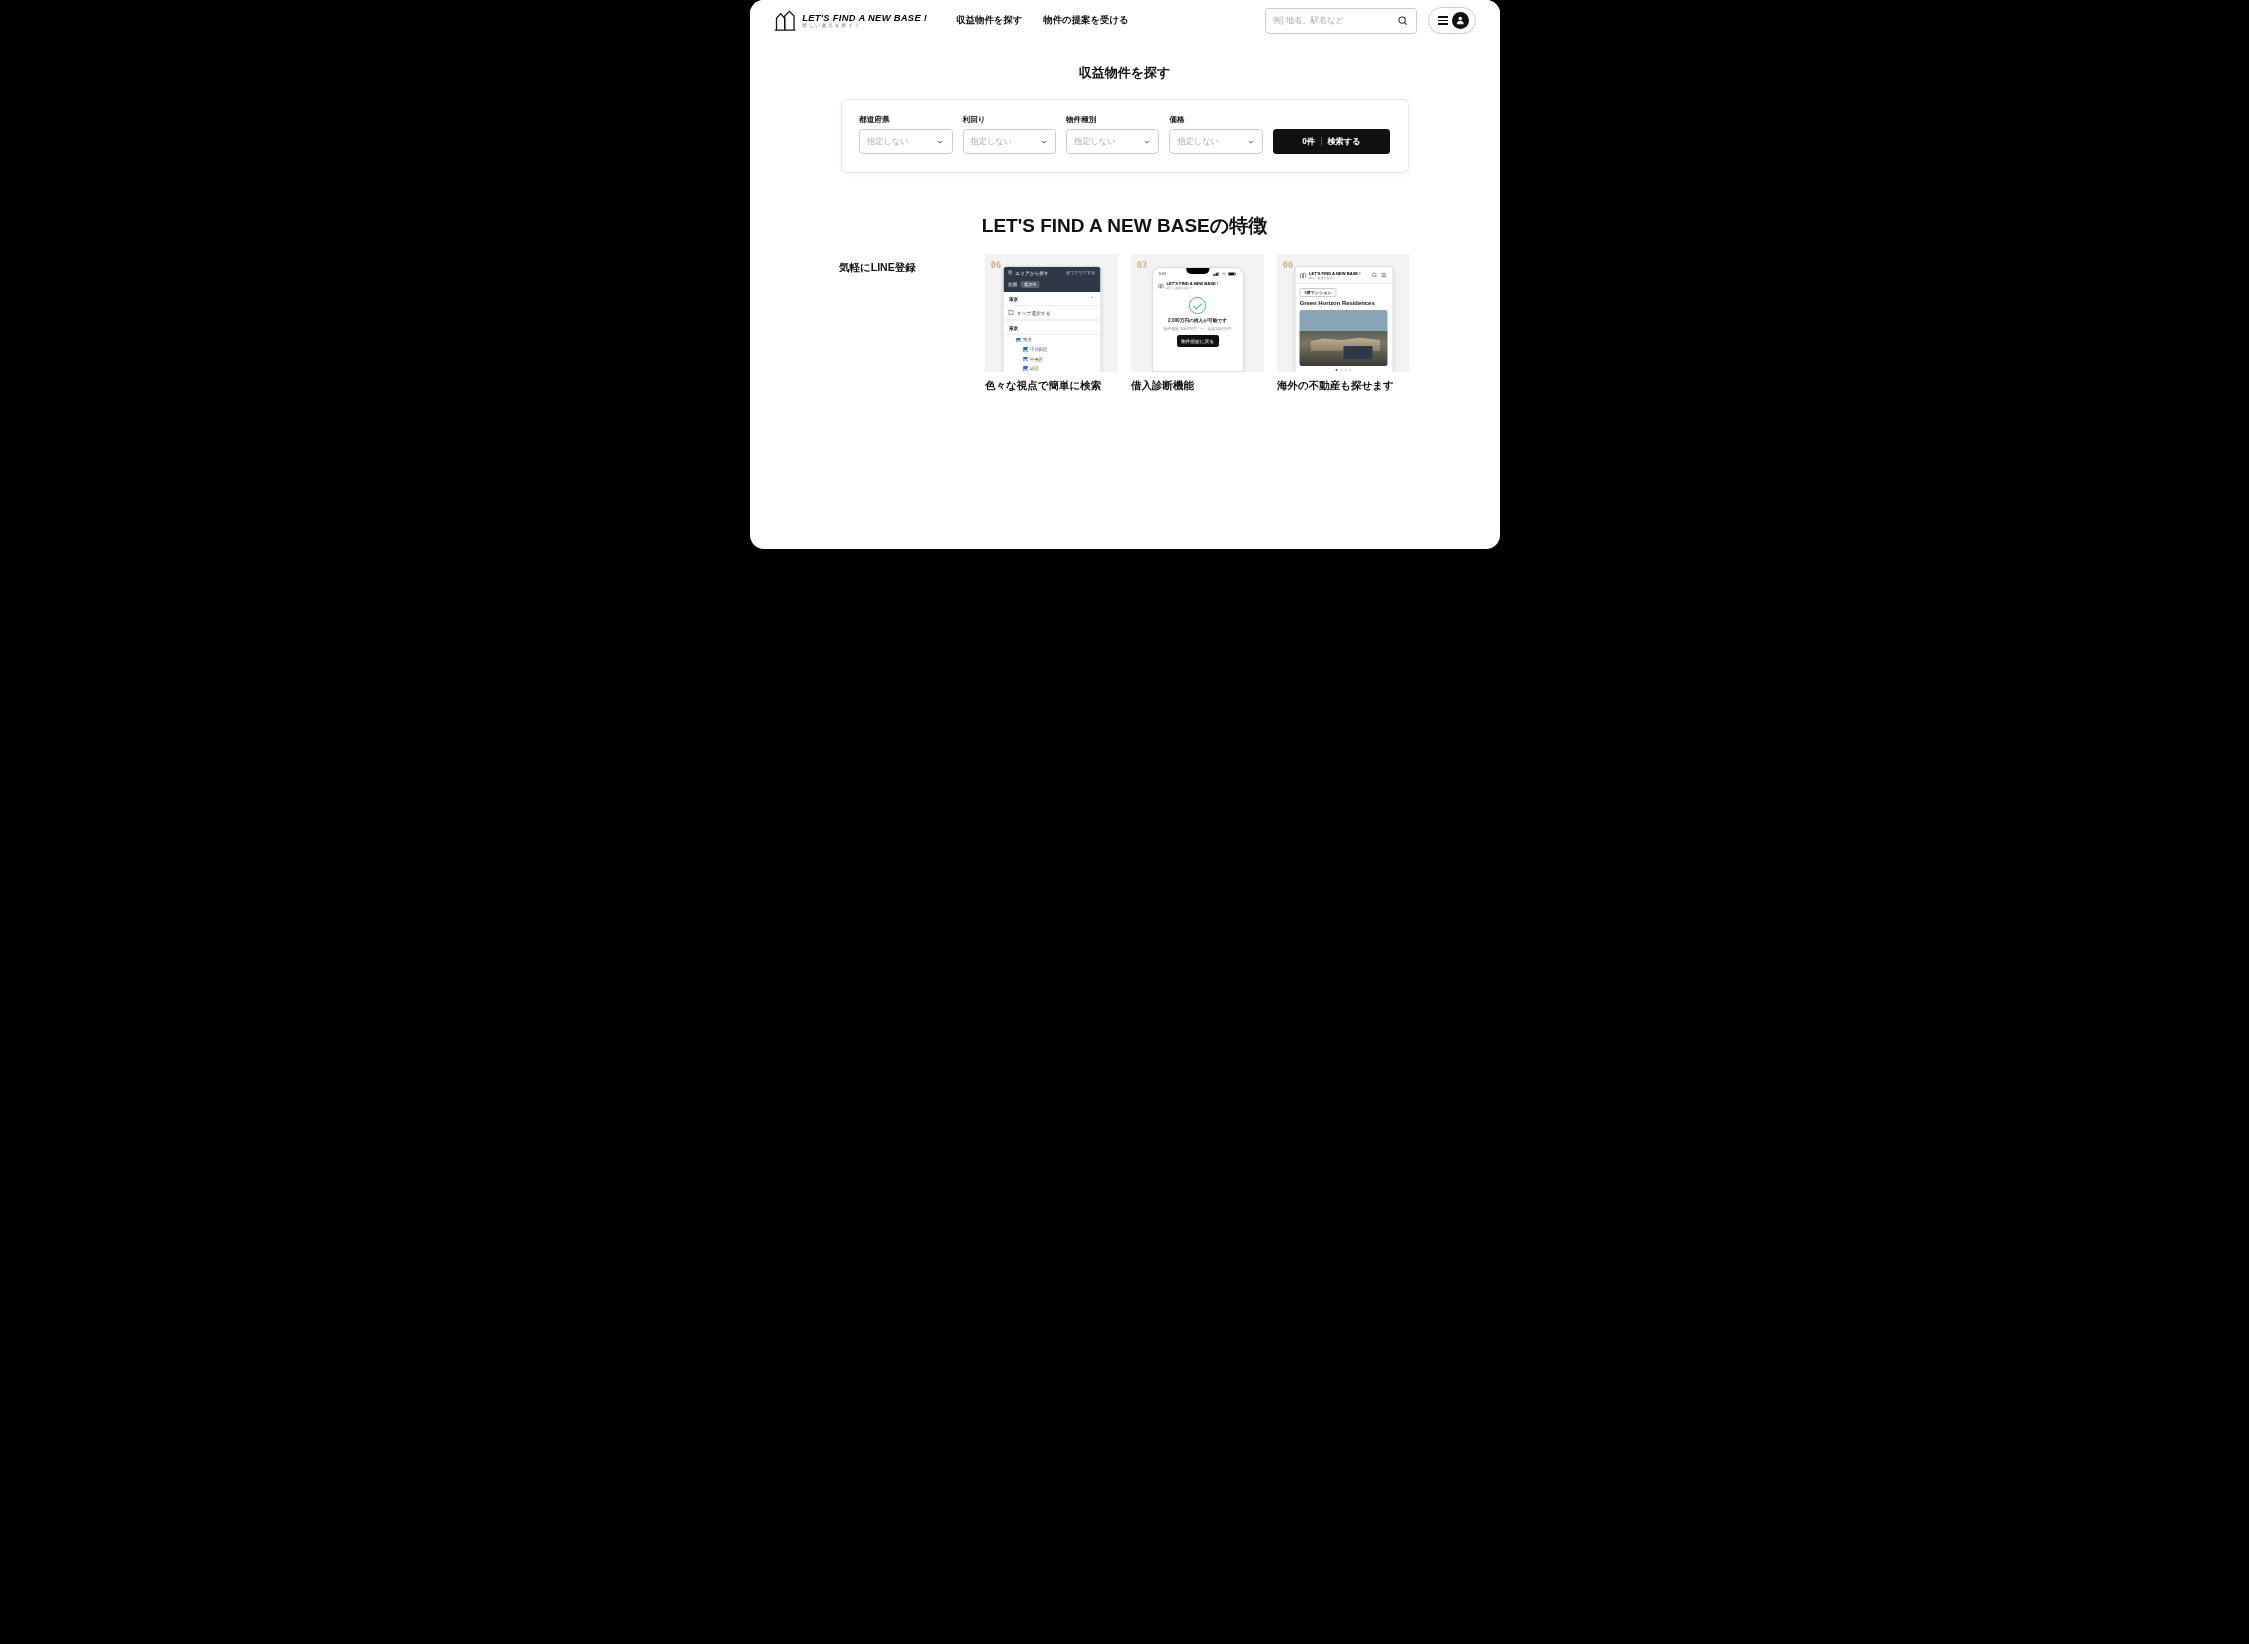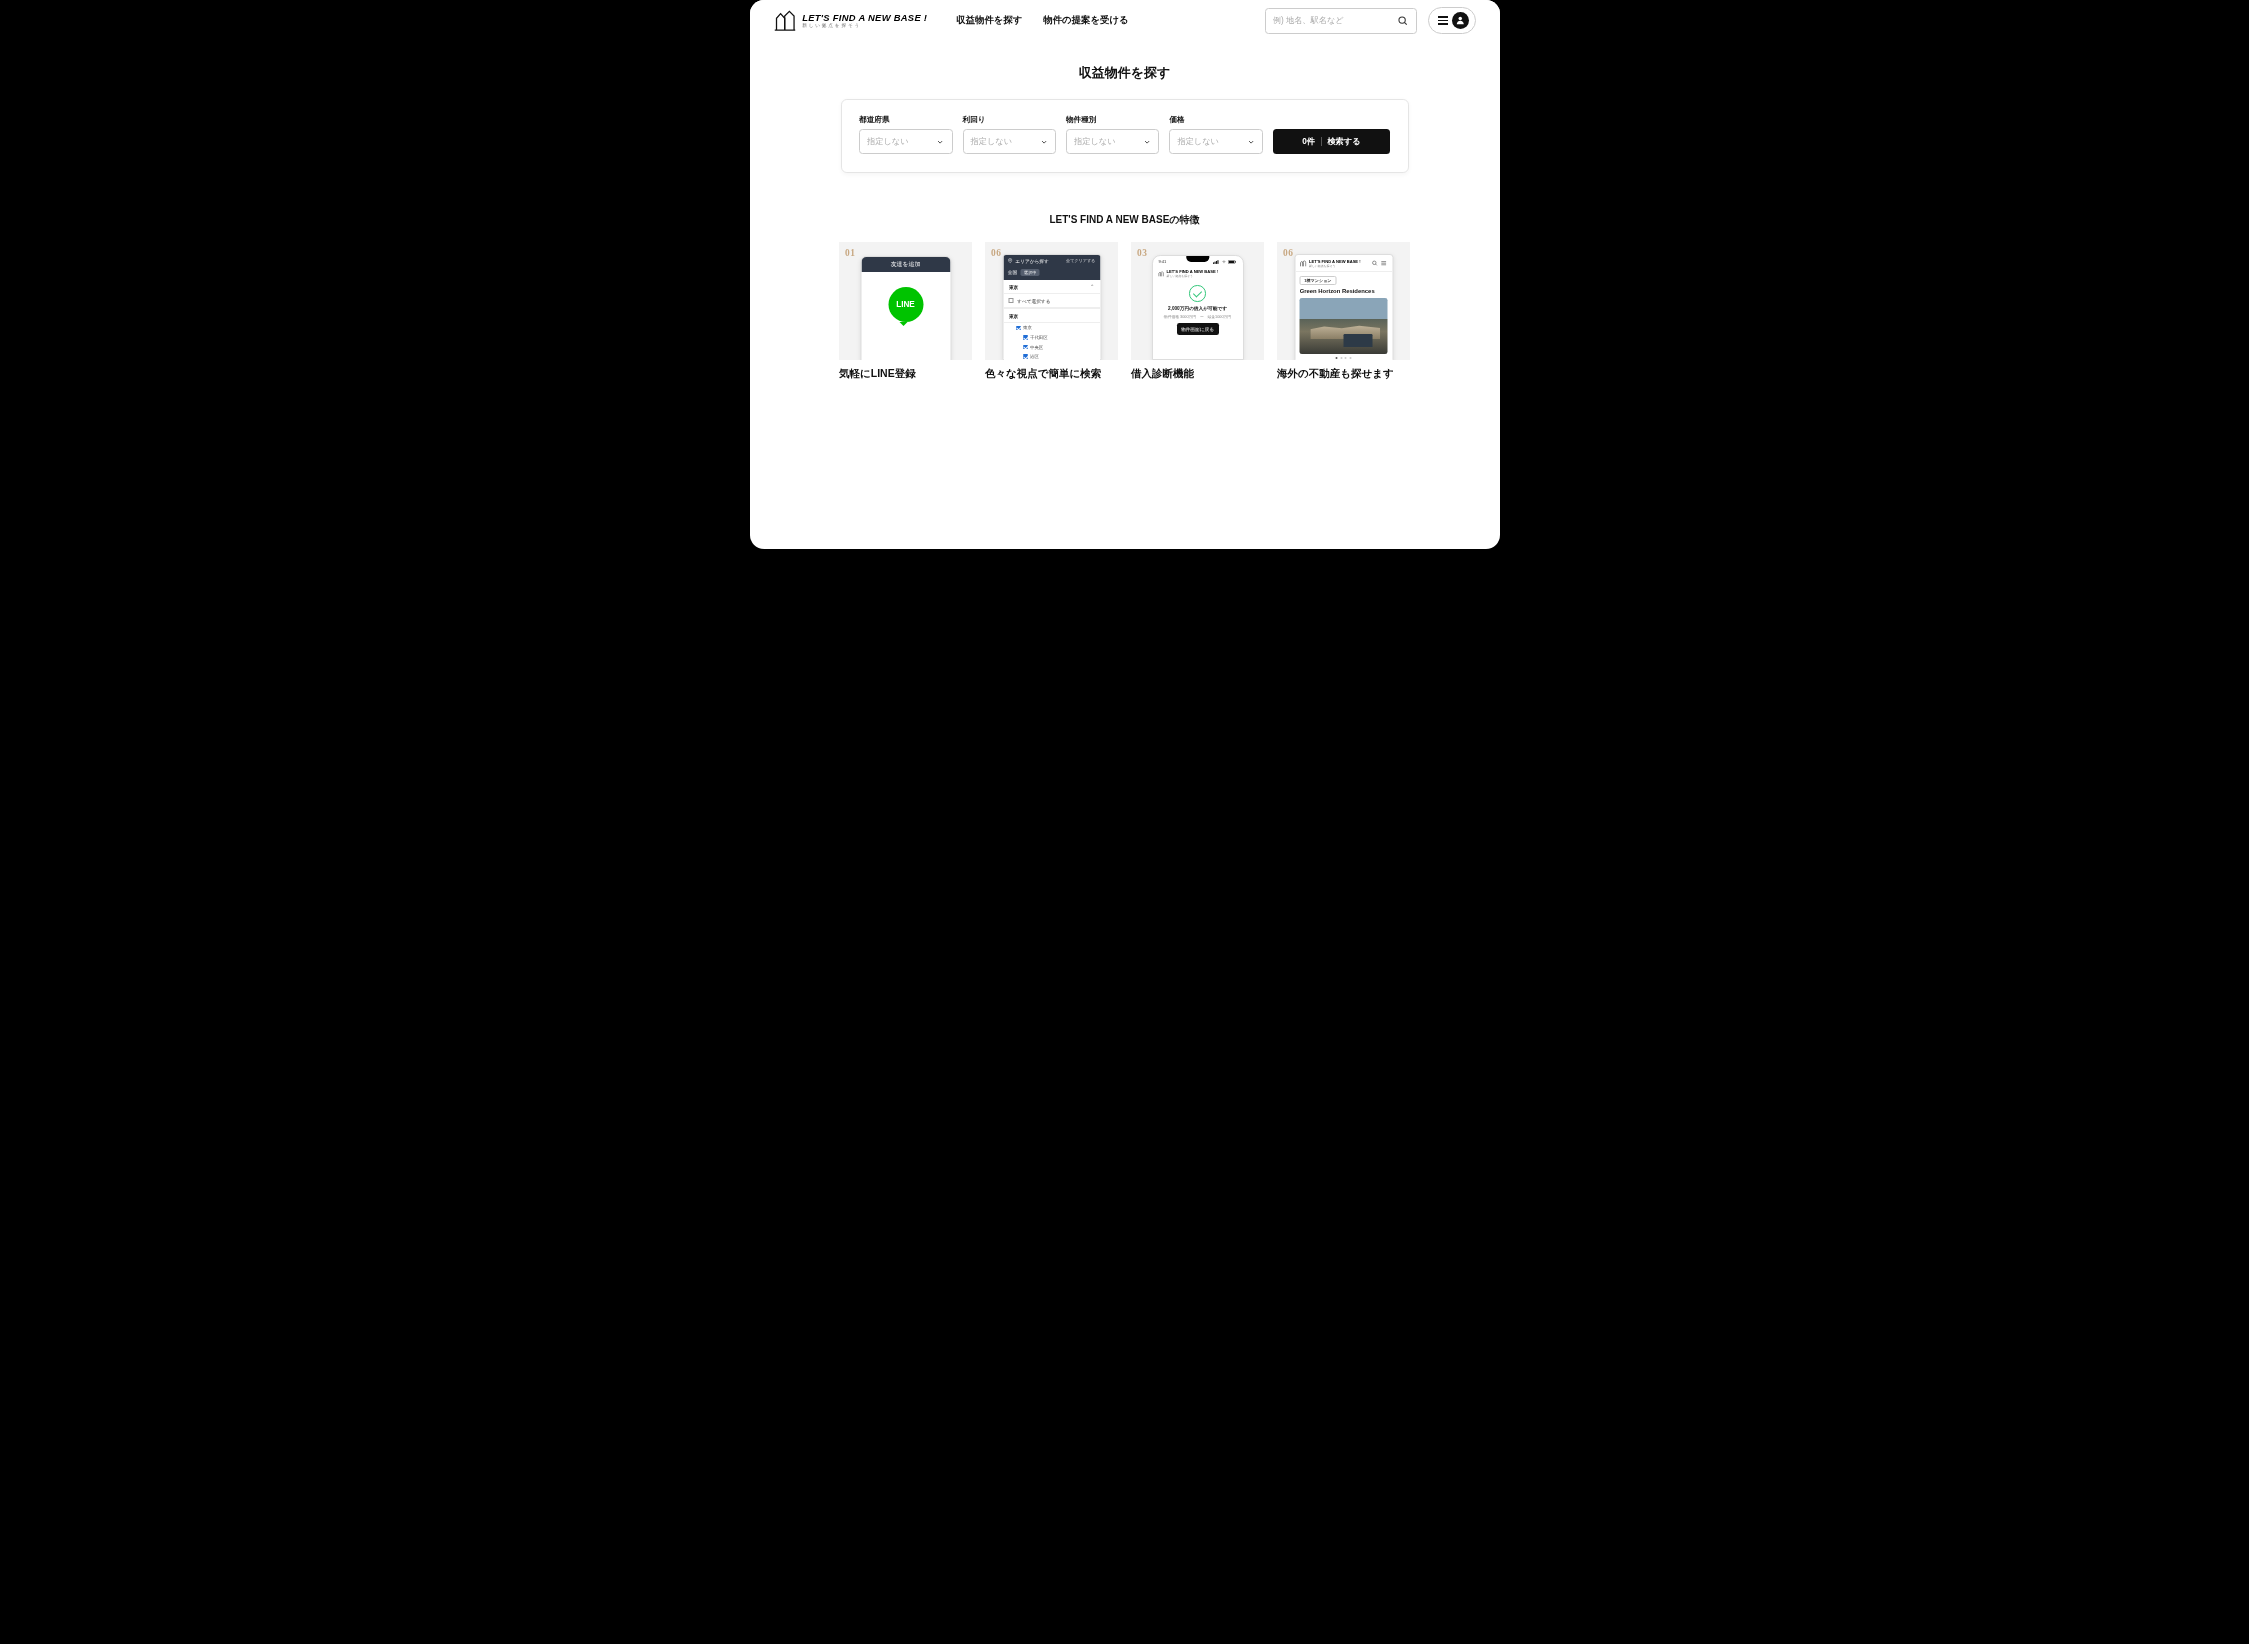--- a/index.html
+++ b/index.html
@@ -46,21 +46,21 @@
 .filter { flex: 1; text-align: left; }
 .filter-label { font-size: 7.6px; font-weight: 700; margin-bottom: 4.7px; color: #111; }
 .select { border: 0.6px solid #ccc; border-radius: 3.5px; height: 24.6px; display: flex; align-items: center; justify-content: space-between; padding: 0 7px; cursor: pointer; background: #fff; }
 .select span { color: #aaa; font-size: 8.2px; }
 .chevron { width: 8.2px; height: 8.2px; color: #333; }
 .search-btn { background: #111; color: #fff; border-radius: 3.5px; height: 24.6px; width: 117px; display: flex; align-items: center; justify-content: center; gap: 5.9px; font-weight: 700; font-size: 8.2px; cursor: pointer; border: none; }
 .search-btn .divider { width: 0.6px; height: 9.4px; background: #555; }
 
 
 .features-section { padding: 11.7px 0 0; text-align: center; }
-.features-title { font-size: 10px; font-weight: 800; margin-bottom: 15px; color: #111; }
+.features-title { font-size: 19px; font-weight: 800; margin-bottom: 15px; color: #111; }
 .feature-grid { display: flex; gap: 13px; justify-content: center; padding: 0 23.4px; }
 .feature-card { width: 133px; text-align: left; }
 .feature-image { width: 133px; height: 118px; background: #f3f3f3; position: relative; overflow: hidden; }
 .feature-num { position: absolute; top: 5.9px; left: 5.9px; font-size: 9.4px; font-weight: 700; color: #c8a882; font-family: Georgia, serif; letter-spacing: 0.6px; }
 .feature-caption { margin-top: 7px; font-size: 10.5px; font-weight: 700; color: #111; line-height: 1.3; }
 
 
 .mock-phone { position: absolute; left: 50%; transform: translateX(-50%); top: 14px; width: 91px; height: 105px; background: #fff; border: 0.6px solid #ddd; border-radius: 5.9px 5.9px 0 0; overflow: hidden; box-shadow: 0 1.2px 4.7px rgba(0,0,0,.08); }
 .mock-header { background: #2f3847; color: #fff; font-size: 5.9px; text-align: center; padding: 2.9px 0; }
 .line-bubble { width: 35px; height: 35px; background: #00c300; border-radius: 50%; margin: 15px auto 0; display: flex; align-items: center; justify-content: center; color: #fff; font-weight: 800; font-size: 8.2px; position: relative; }
@@ -195,27 +195,20 @@
       <span>検索する</span>
     </button>
   </div>
 </section>
 
 <section class="features-section">
   <h2 class="features-title">LET'S FIND A NEW BASEの特徴</h2>
   <div class="feature-grid">
 
     <div class="feature-card">
-      <div class="feature-image">
-        <div class="feature-num">01</div>
-        <div class="mock-phone">
-          <div class="mock-header">友達を追加</div>
-          <div class="line-bubble">LINE</div>
-        </div>
-      </div>
       <div class="feature-caption">気軽にLINE登録</div>
     </div>
 
     <div class="feature-card">
       <div class="feature-image">
         <div class="feature-num">06</div>
         <div class="mock-panel">
           <div class="mock-panel-hdr">
             <span style="display:flex;align-items:center;gap:2.3px;">
               <svg width="5.3" height="5.3" viewBox="0 0 24 24" fill="none" stroke="currentColor" stroke-width="2">

